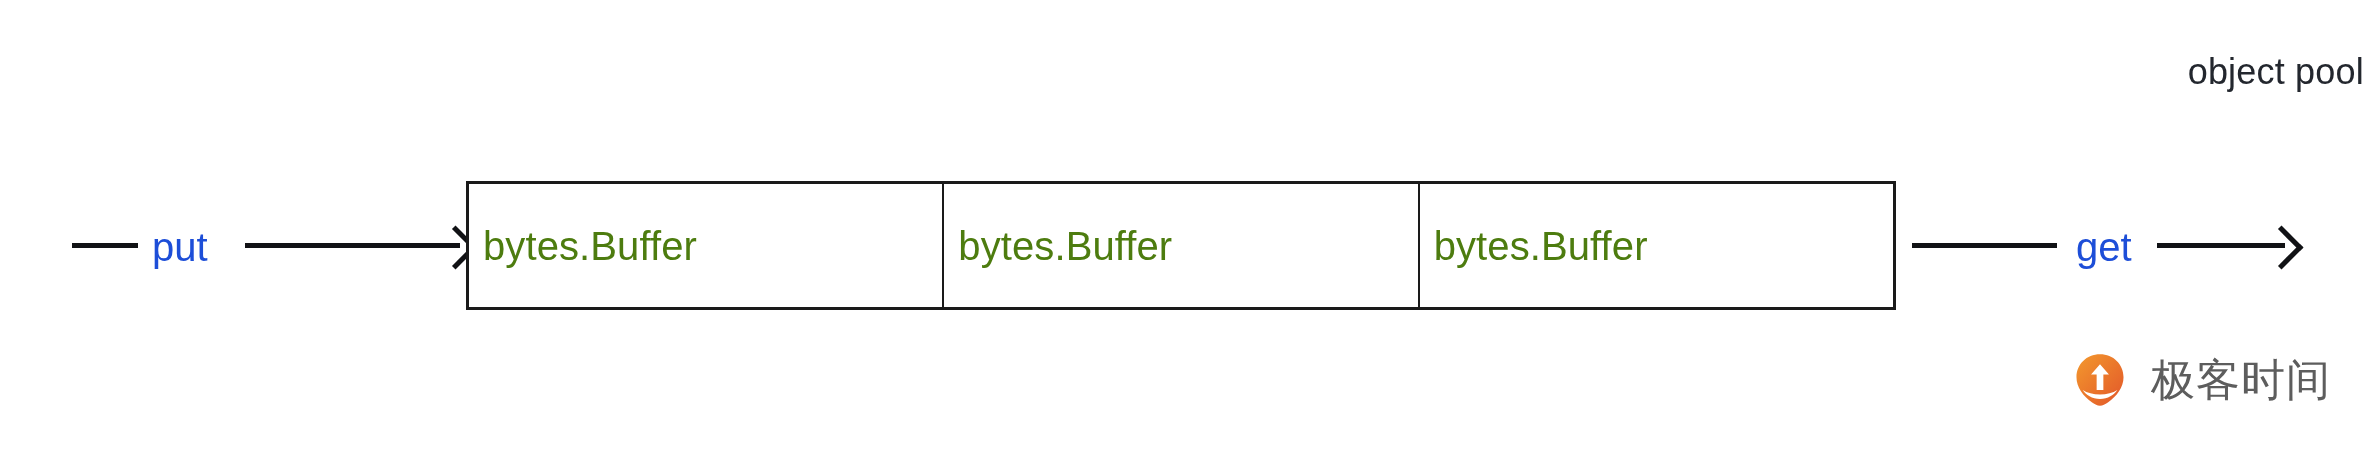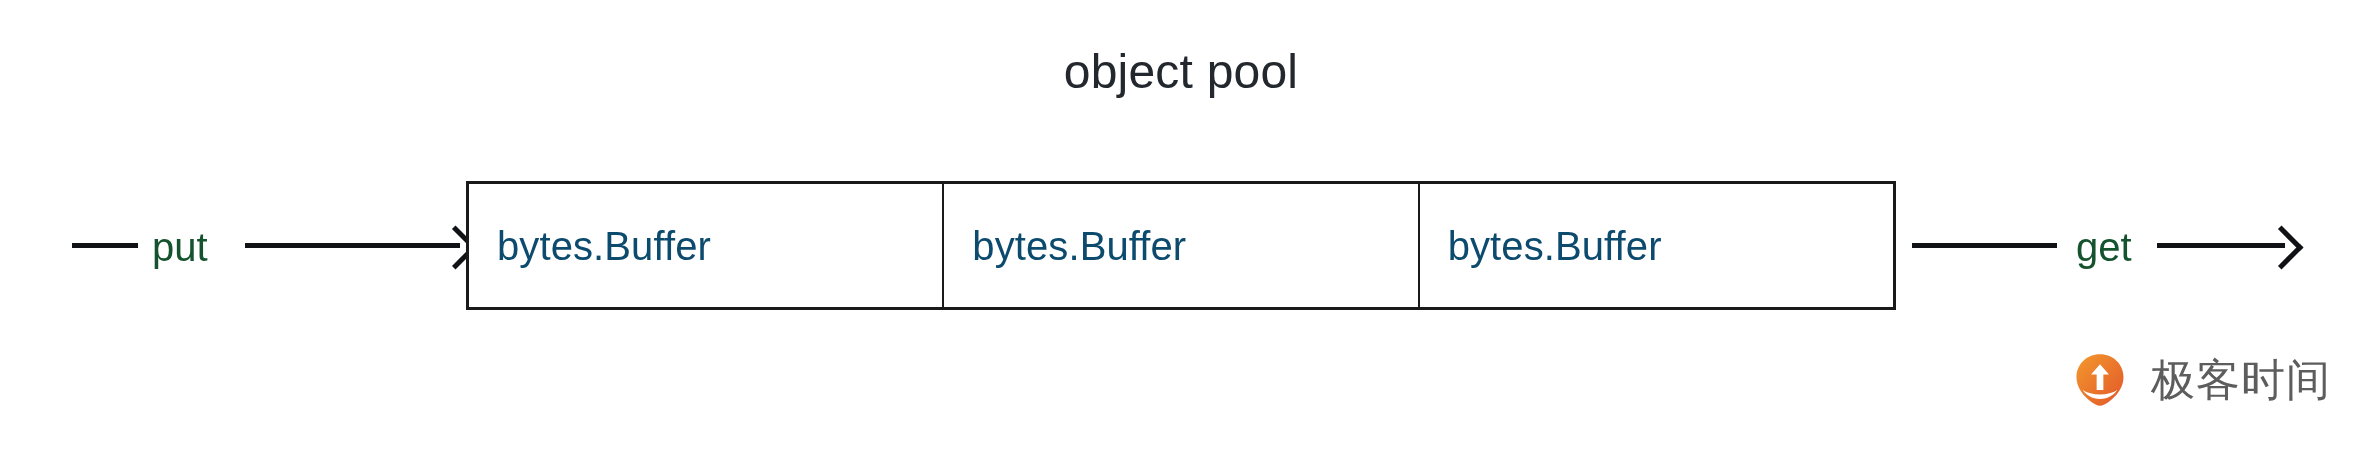--- a/index.html
+++ b/index.html
@@ -17,22 +17,22 @@
     background: #ffffff;
     overflow: hidden;
   }
 
   
   #pool-title {
     position: absolute;
     left: 0;
     top: 49px;
     width: 2366px;
-    text-align: center;
-    font-size: 48px;
+    text-align: right;
+    font-size: 36px;
     line-height: 46px;
     color: #23272e;
     letter-spacing: 0.2px;
     white-space: nowrap;
   }
   
   #pool-title > span {
     position: relative;
     left: -2px;
   }
@@ -56,22 +56,22 @@
     display: flex;
     align-items: center;
     box-sizing: border-box;
   }
   .pool-cell + .pool-cell {
     border-left: 2px solid #1a1a1a;
   }
   .pool-cell-label {
     font-size: 40px;
     line-height: 46px;
-    color: #0c4a6e;
-    padding-left: 28px;
+    color: #4d7c0f;
+    padding-left: 14px;
     white-space: nowrap;
     letter-spacing: 0.1px;
   }
 
   
   .rule {
     position: absolute;
     height: 5px;
     background: #111215;
   }
@@ -85,21 +85,21 @@
     width: 26px;
     height: 26px;
     border-top: 5px solid #111215;
     border-right: 5px solid #111215;
     transform: rotate(45deg);
   }
   .flow-label {
     position: absolute;
     font-size: 40px;
     line-height: 46px;
-    color: #14532d;
+    color: #1d4ed8;
     white-space: nowrap;
     text-align: center;
   }
 
   
   #put-stub        { left: 72px;  top: 243px; width: 66px; }
   #put-label       { left: 152px; top: 224px; }
   #put-arrow-line  { left: 245px; top: 243px; width: 215px; }
   #put-arrow-head  { left: 440px; top: 232px; }
 

